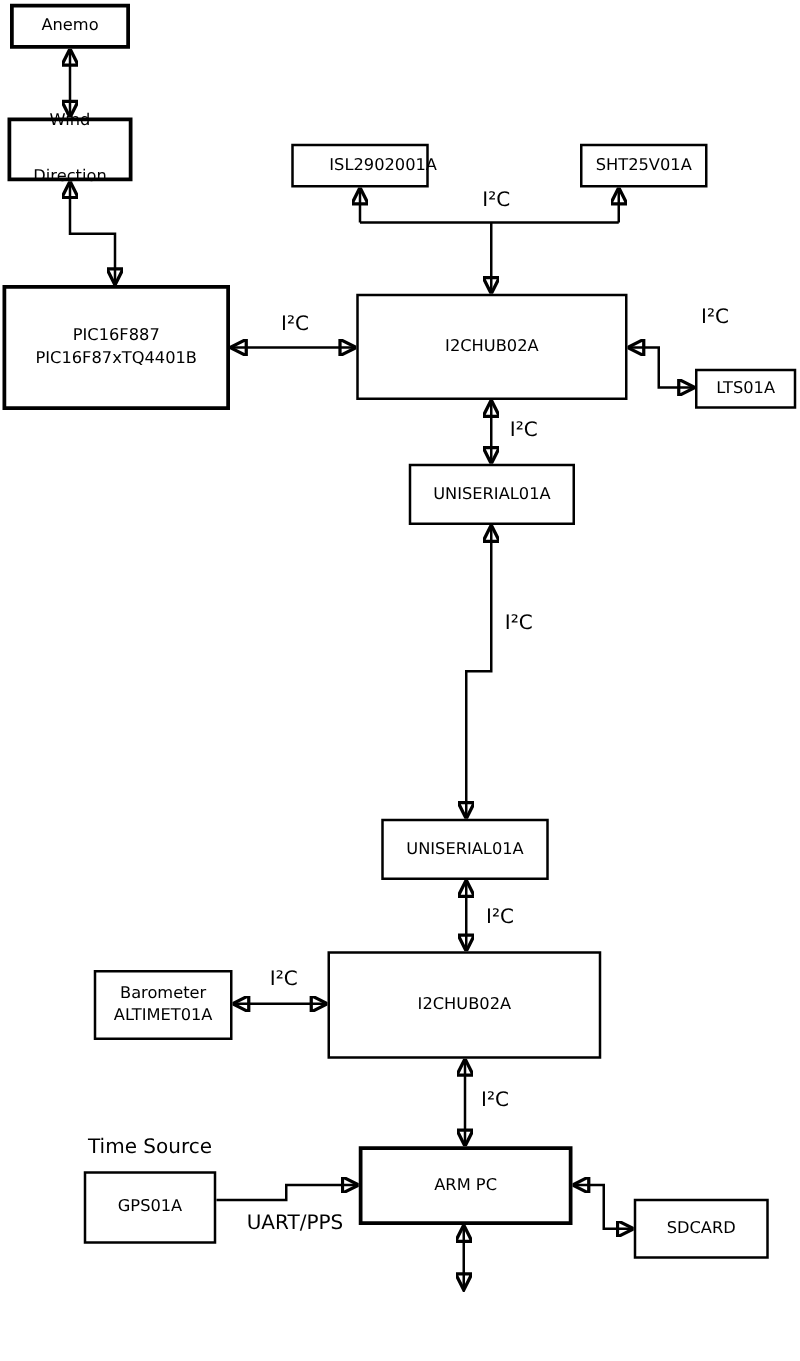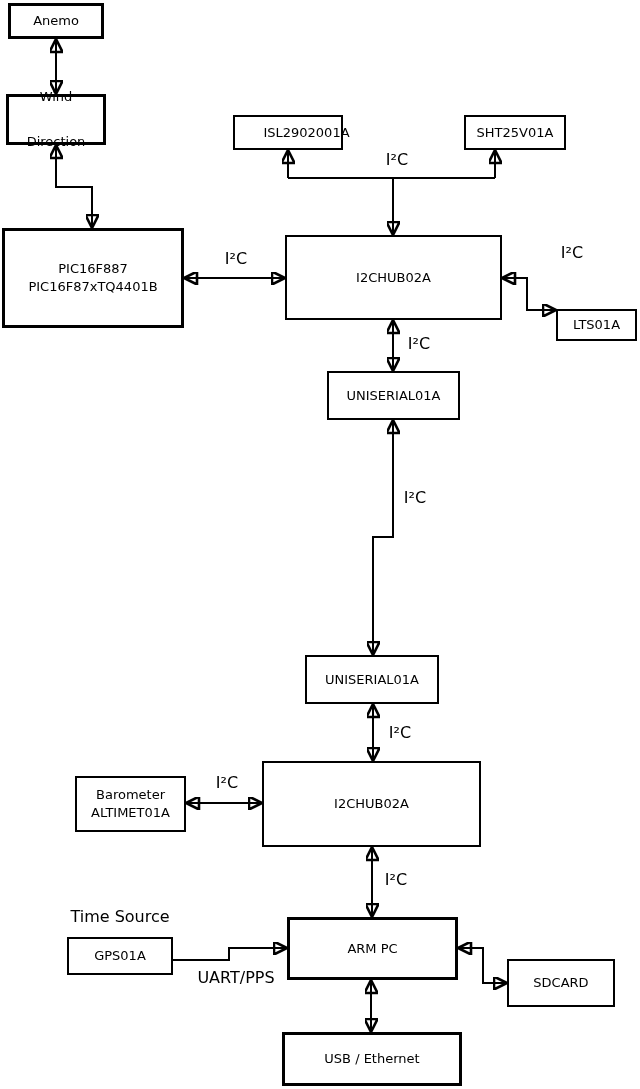--- a/index.html
+++ b/index.html
@@ -103,56 +103,53 @@
   </div>
 
   <div class="node" style="left:440px; top:115px; width:102px; height:35px;margin-left:24px;">
     <span>SHT25V01A</span>
   </div>
 
   <div class="node" style="left:285px; top:235px; width:217px; height:85px;">
     <span>I2CHUB02A</span>
   </div>
 
-  <div class="node" style="left:556px; top:295px; width:81px; height:32px;margin-top:14px;">
+  <div class="node" style="left:556px; top:295px; width:81px; height:32px;">
     <span>LTS01A</span>
   </div>
 
   <div class="node" style="left:327px; top:371px; width:133px; height:49px;">
     <span>UNISERIAL01A</span>
   </div>
 
   <div class="node" style="left:305px; top:655px; width:134px; height:49px;">
     <span>UNISERIAL01A</span>
   </div>
 
   <div class="node" style="left:75px; top:776px; width:111px; height:56px;">
     <span>Barometer</span>
     <span>ALTIMET01A</span>
   </div>
 
   <div class="node" style="left:262px; top:761px; width:219px; height:86px;">
     <span>I2CHUB02A</span>
   </div>
 
-  <div class="node" style="left:67px; top:937px; width:106px; height:38px;">
+  <div class="node" style="left:67px; top:937px; width:106px; height:58px;">
     <span>GPS01A</span>
   </div>
 
   <div class="node bold-border" style="left:287px; top:917px; width:171px; height:63px;">
     <span>ARM PC</span>
   </div>
 
   <div class="node" style="left:507px; top:959px; width:108px; height:48px;">
     <span>SDCARD</span>
   </div>
 
-  <div class="node bold-border" style="left:282px; top:1032px; width:180px; height:54px;">
-    <span>USB / Ethernet</span>
-  </div>
 
   <div class="edge-label" style="left:397px; top:160px;">I²C</div>
 
   <div class="edge-label" style="left:236px; top:259px;">I²C</div>
 
   <div class="edge-label" style="left:572px; top:253px;">I²C</div>
 
   <div class="edge-label" style="left:419px; top:344px;">I²C</div>
 
   <div class="edge-label" style="left:415px; top:498px;">I²C</div>

